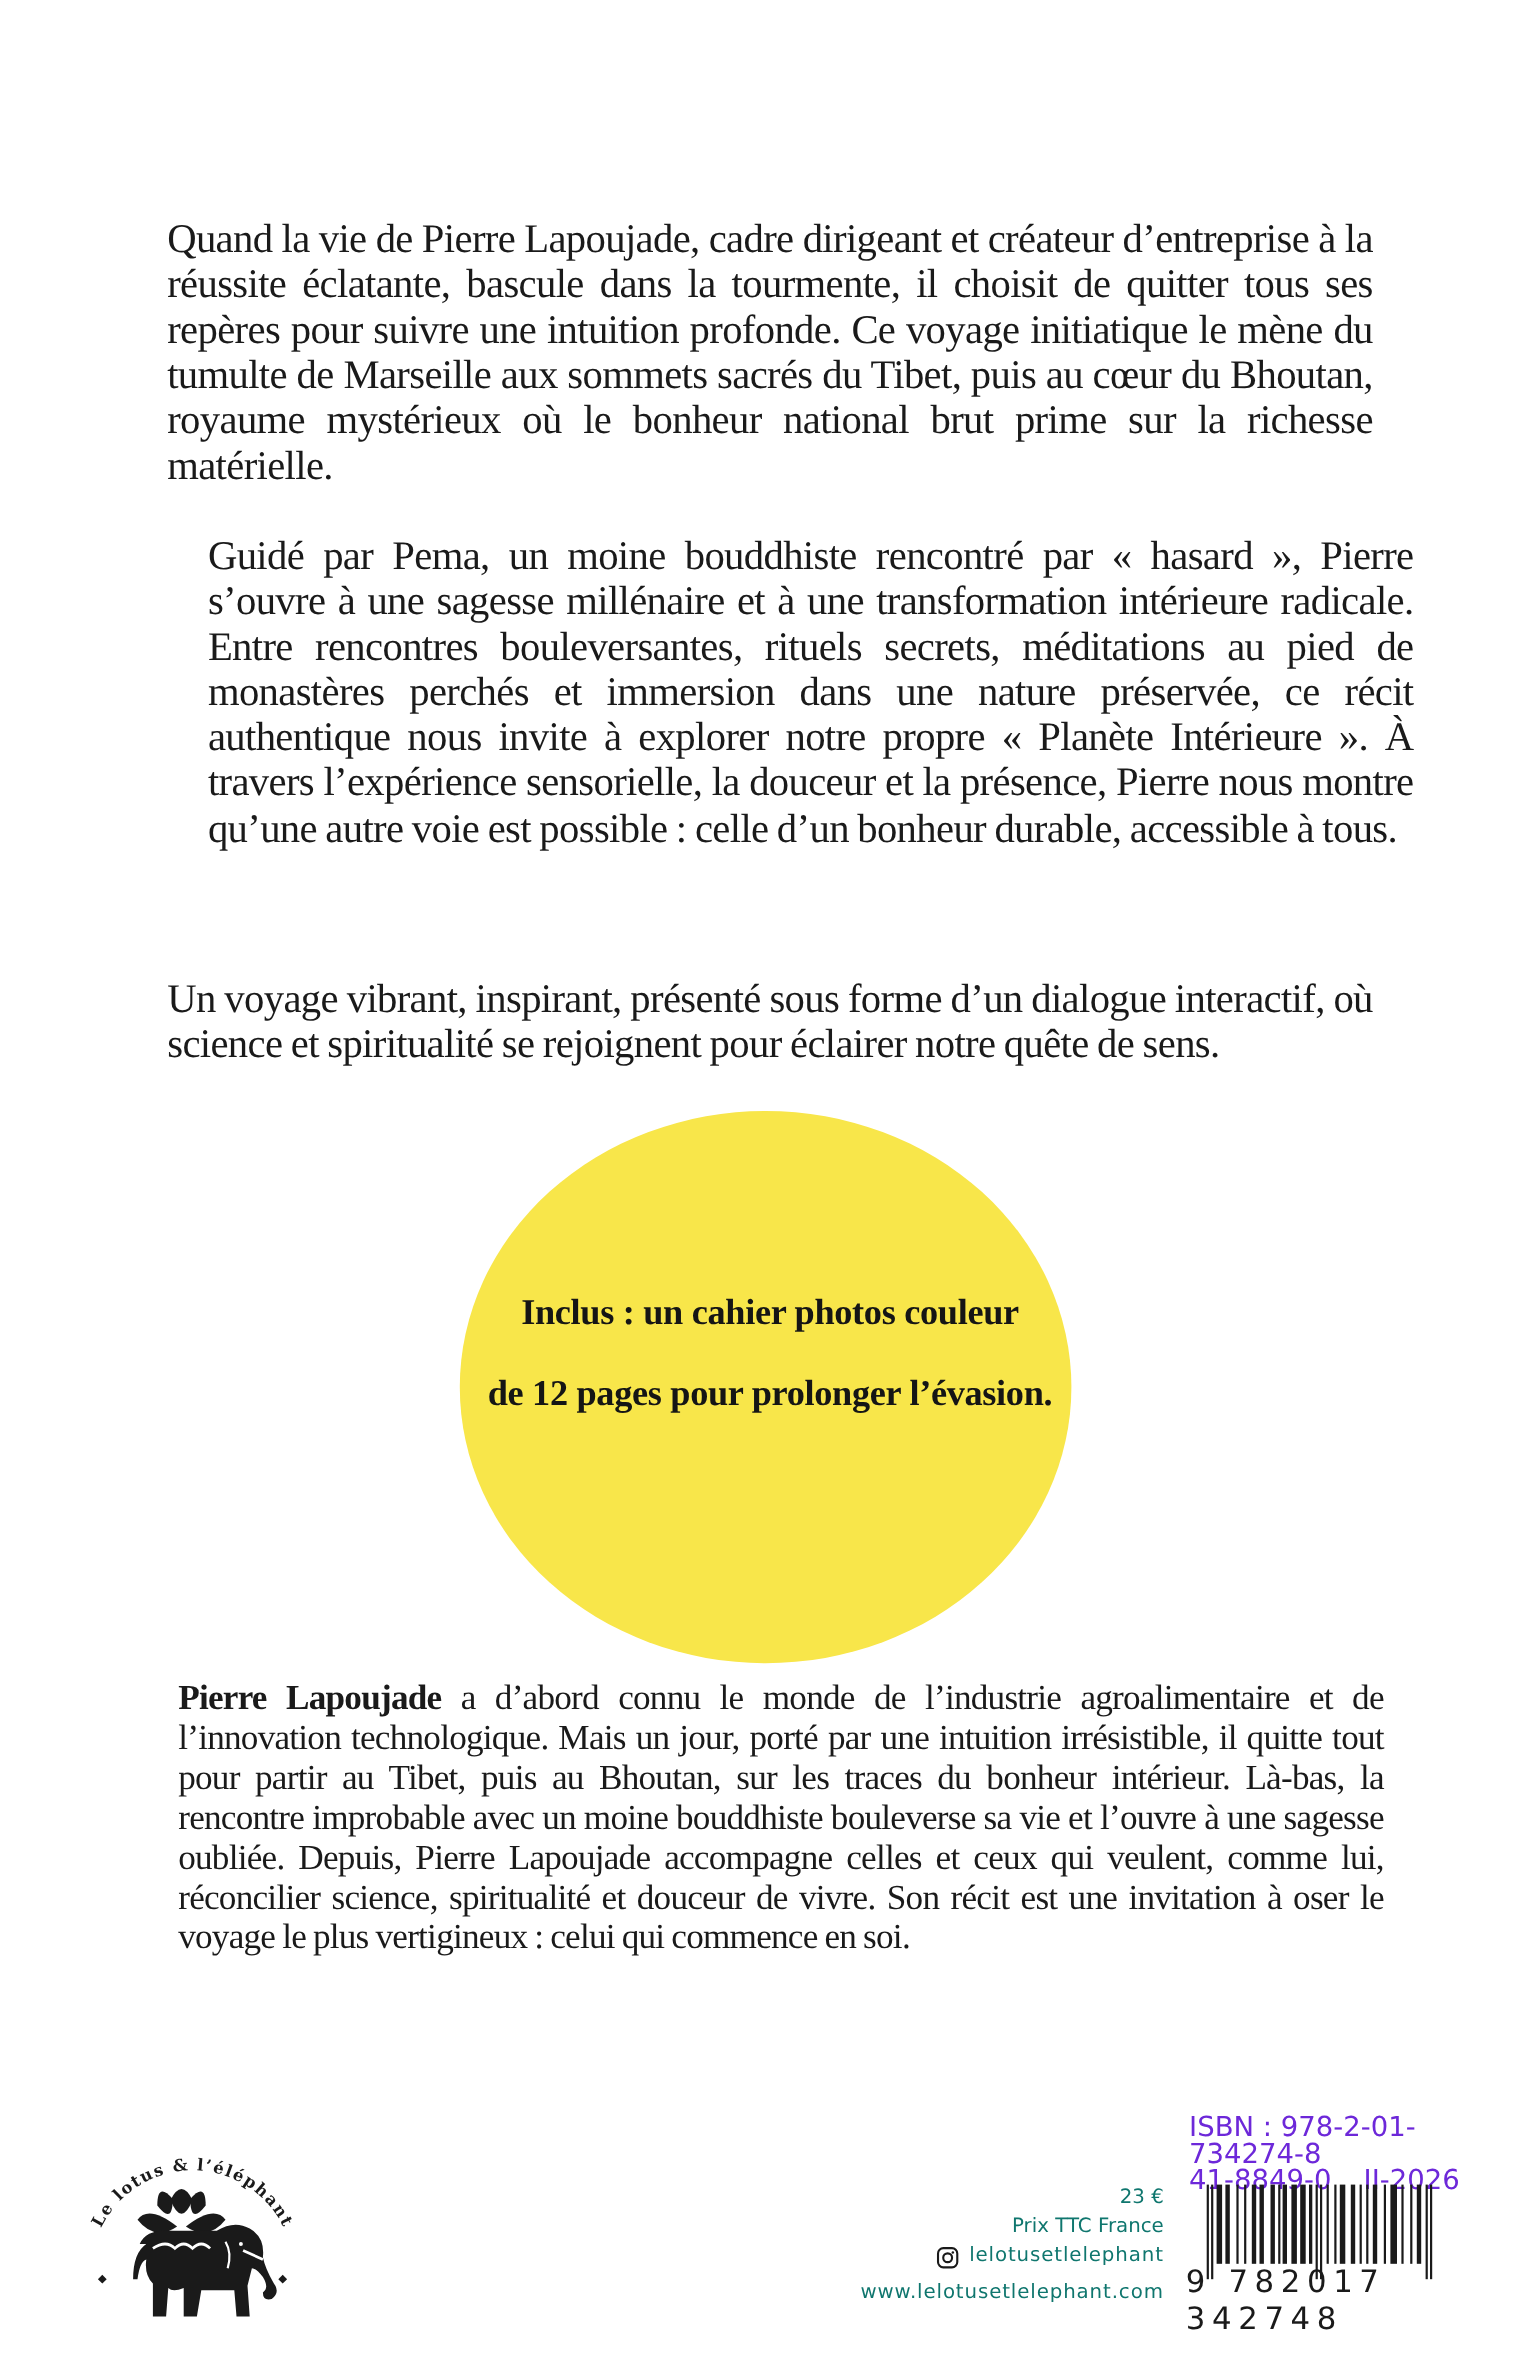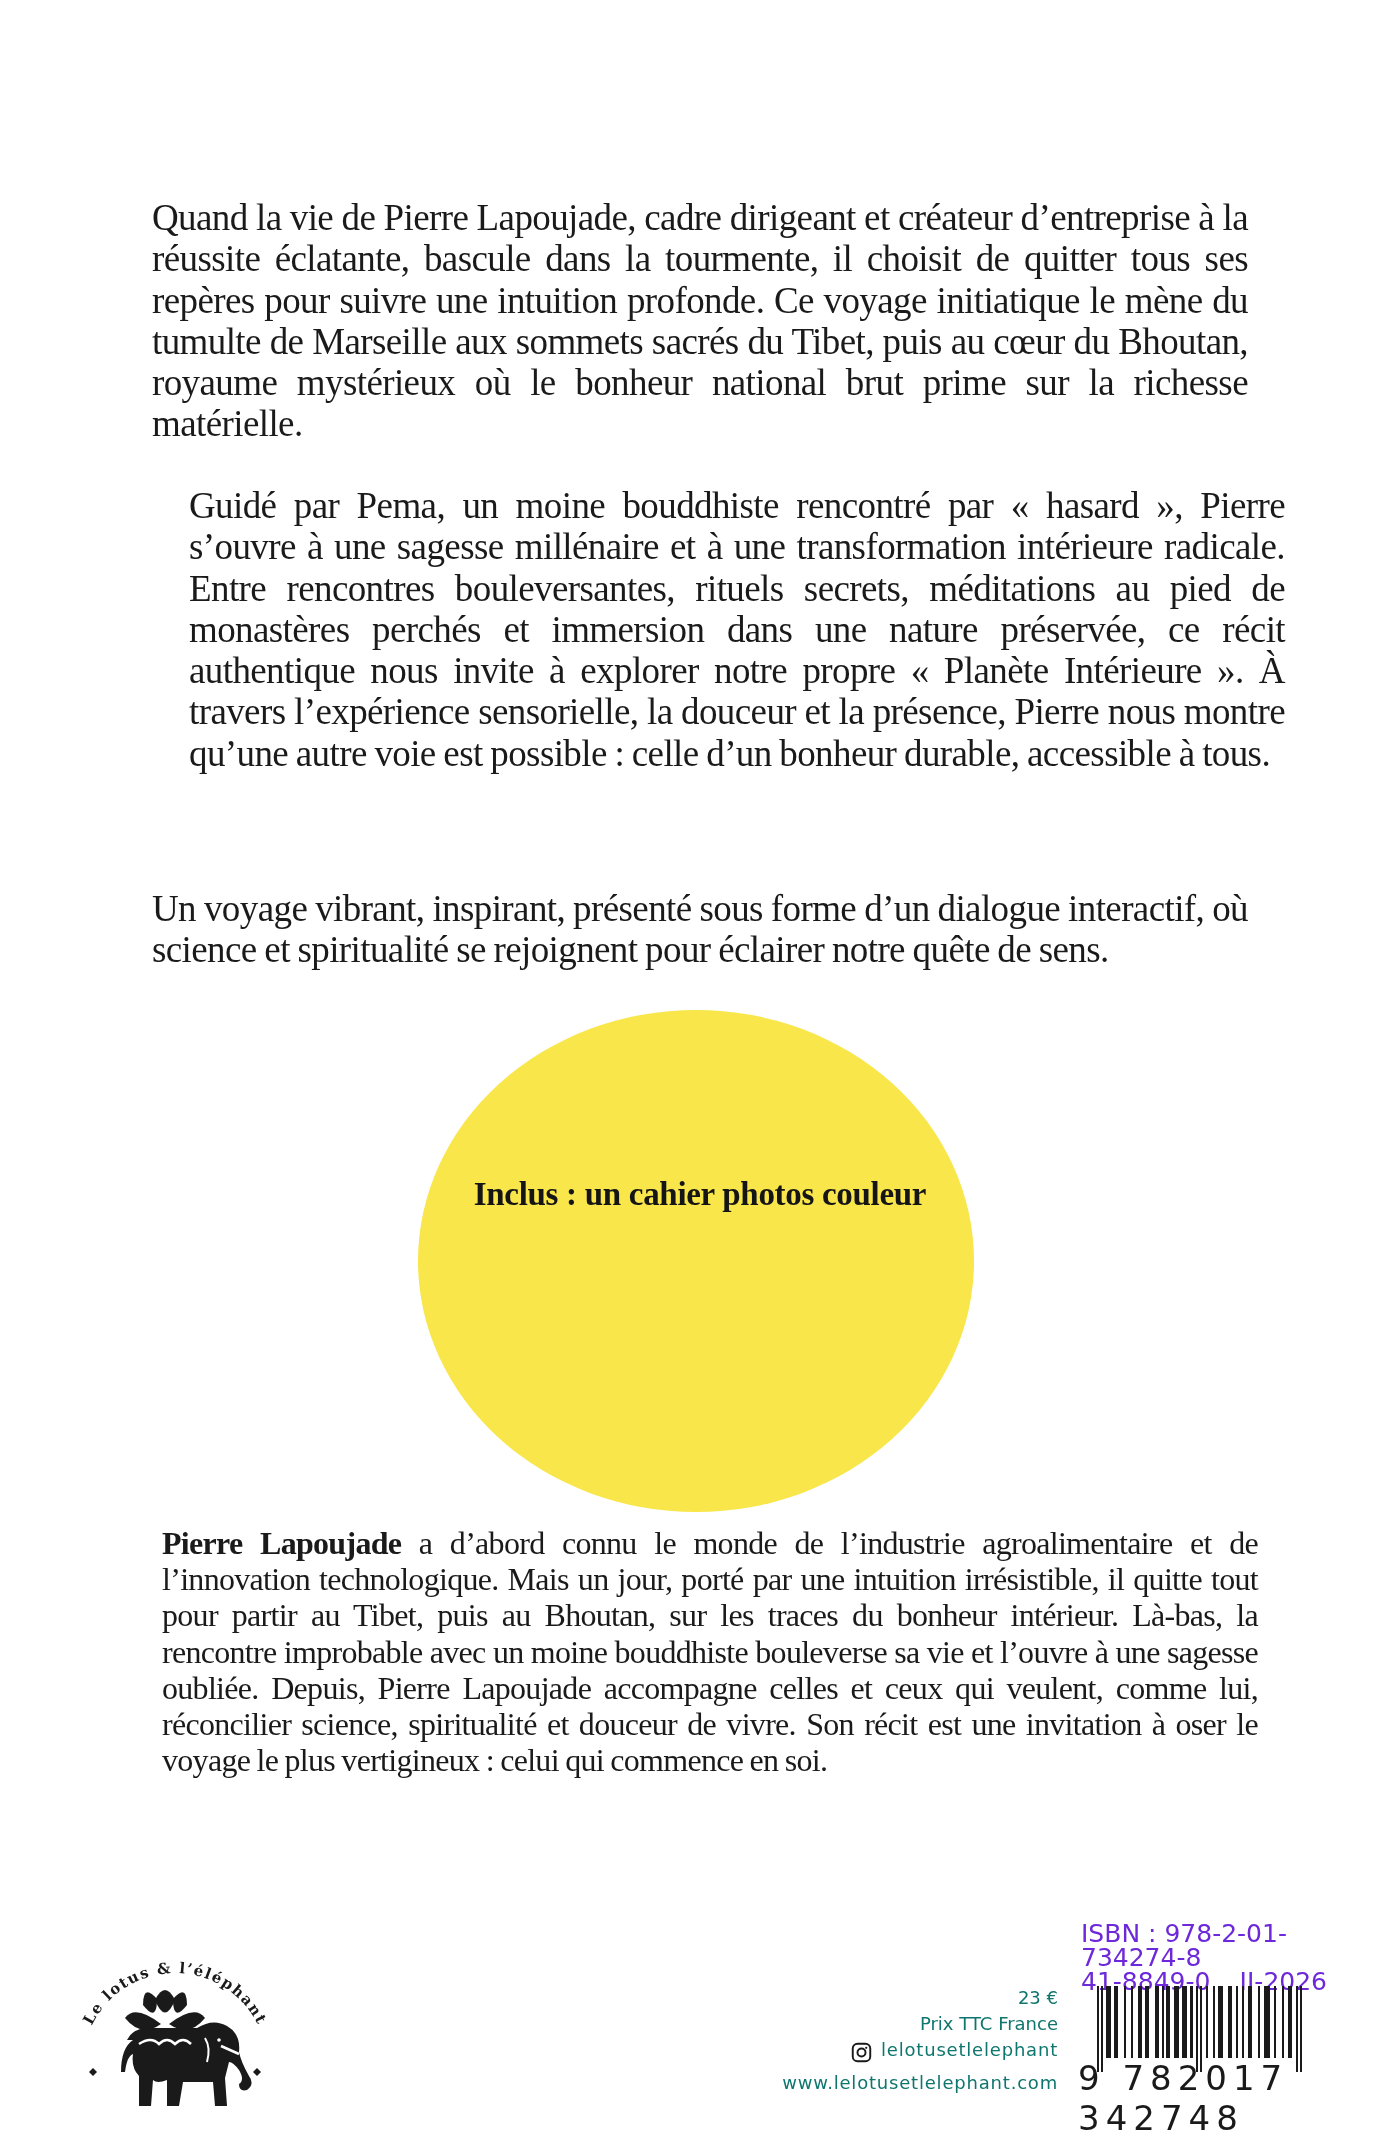--- a/index.html
+++ b/index.html
@@ -100,37 +100,38 @@
     position: absolute;
     left: 1078px;
     top: 1984px;
     width: 252px;
     height: 112px;
   }
   .barcode-digits {
     position: absolute;
     top: 2058px;
     left: 1078px;
-    font-size: 34px;
+    font-size: 28px;
     letter-spacing: 6px;
     color: #1a1a1a;
     background: transparent;
   }
 </style>
 </head>
 <body>
 
 <p class="blurb p1 serif">Quand la vie de Pierre Lapoujade, cadre dirigeant et créateur d’entreprise à la réussite éclatante, bascule dans la tourmente, il choisit de quitter tous ses repères pour suivre une intuition profonde. Ce voyage initiatique le mène du tumulte de Marseille aux sommets sacrés du Tibet, puis au cœur du Bhoutan, royaume mystérieux où le bonheur national brut prime sur la richesse matérielle.</p>
 <p class="blurb p2 serif">Guidé par Pema, un moine bouddhiste rencontré par « hasard », Pierre s’ouvre à une sagesse millénaire et à une transformation intérieure radicale. Entre rencontres bouleversantes, rituels secrets, méditations au pied de monastères perchés et immersion dans une nature préservée, ce récit authentique nous invite à explorer notre propre « Planète Intérieure ». À travers l’expérience sensorielle, la douceur et la présence, Pierre nous montre qu’une autre voie est possible : celle d’un bonheur durable, accessible à tous.</p>
 <p class="blurb p3 serif">Un voyage vibrant, inspirant, présenté sous forme d’un dialogue interactif, où science et spiritualité se rejoignent pour éclairer notre quête de sens.</p>
 
 <div class="sun"></div>
 
 <div class="inclus serif">
   <div>Inclus : un cahier photos couleur</div>
+  <div>de 12 pages pour prolonger l’évasion.</div>
 </div>
 
 <p class="bio serif"><b>Pierre Lapoujade</b><span> a d’abord connu le monde de l’industrie agroalimentaire et de l’innovation technologique. Mais un jour, porté par une intuition irrésistible, il quitte tout pour partir au Tibet, puis au Bhoutan, sur les traces du bonheur intérieur. Là-bas, la rencontre improbable avec un moine bouddhiste bouleverse sa vie et l’ouvre à une sagesse oubliée. Depuis, Pierre Lapoujade accompagne celles et ceux qui veulent, comme lui, réconcilier science, spiritualité et douceur de vivre. Son récit est une invitation à oser le voyage le plus vertigineux : celui qui commence en soi.</span></p>
 
 <div class="logo">
   <svg width="240" height="200" viewBox="0 0 240 200">
     <defs>
       <path id="arc" d="M 28 125 A 92 92 0 0 1 212 125"></path>
     </defs>
     <text font-family="DejaVu Serif, serif" font-size="15" font-weight="bold" fill="#1a1a1a" letter-spacing="1.5">

